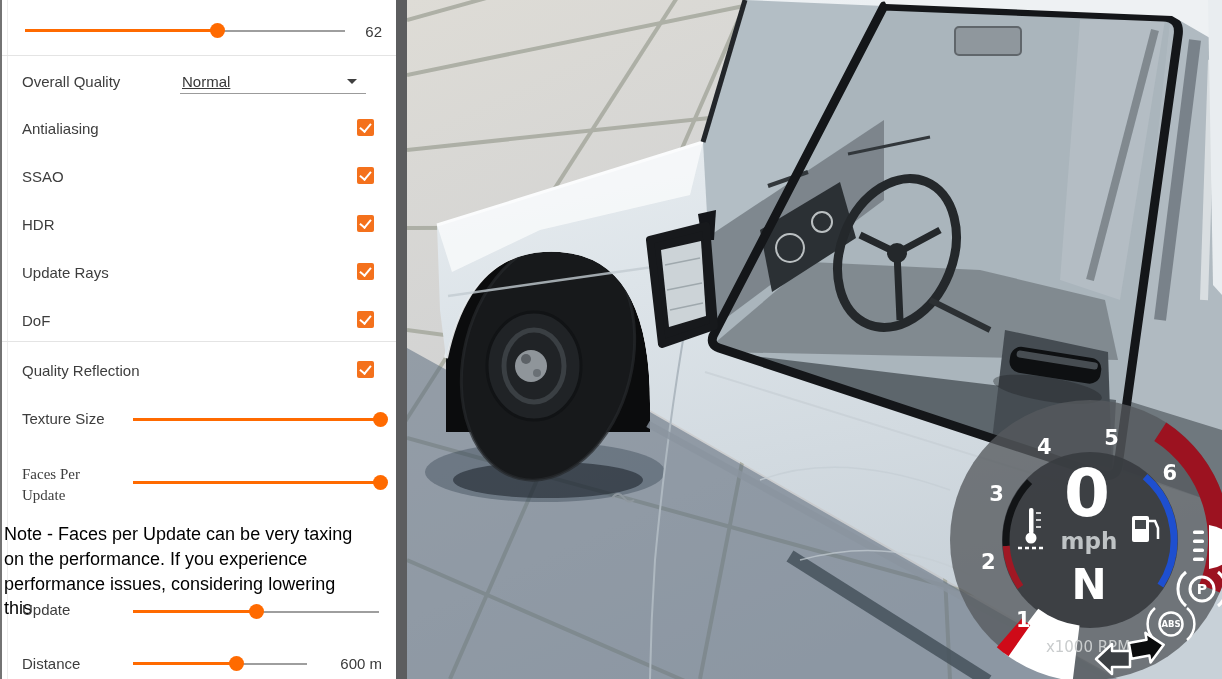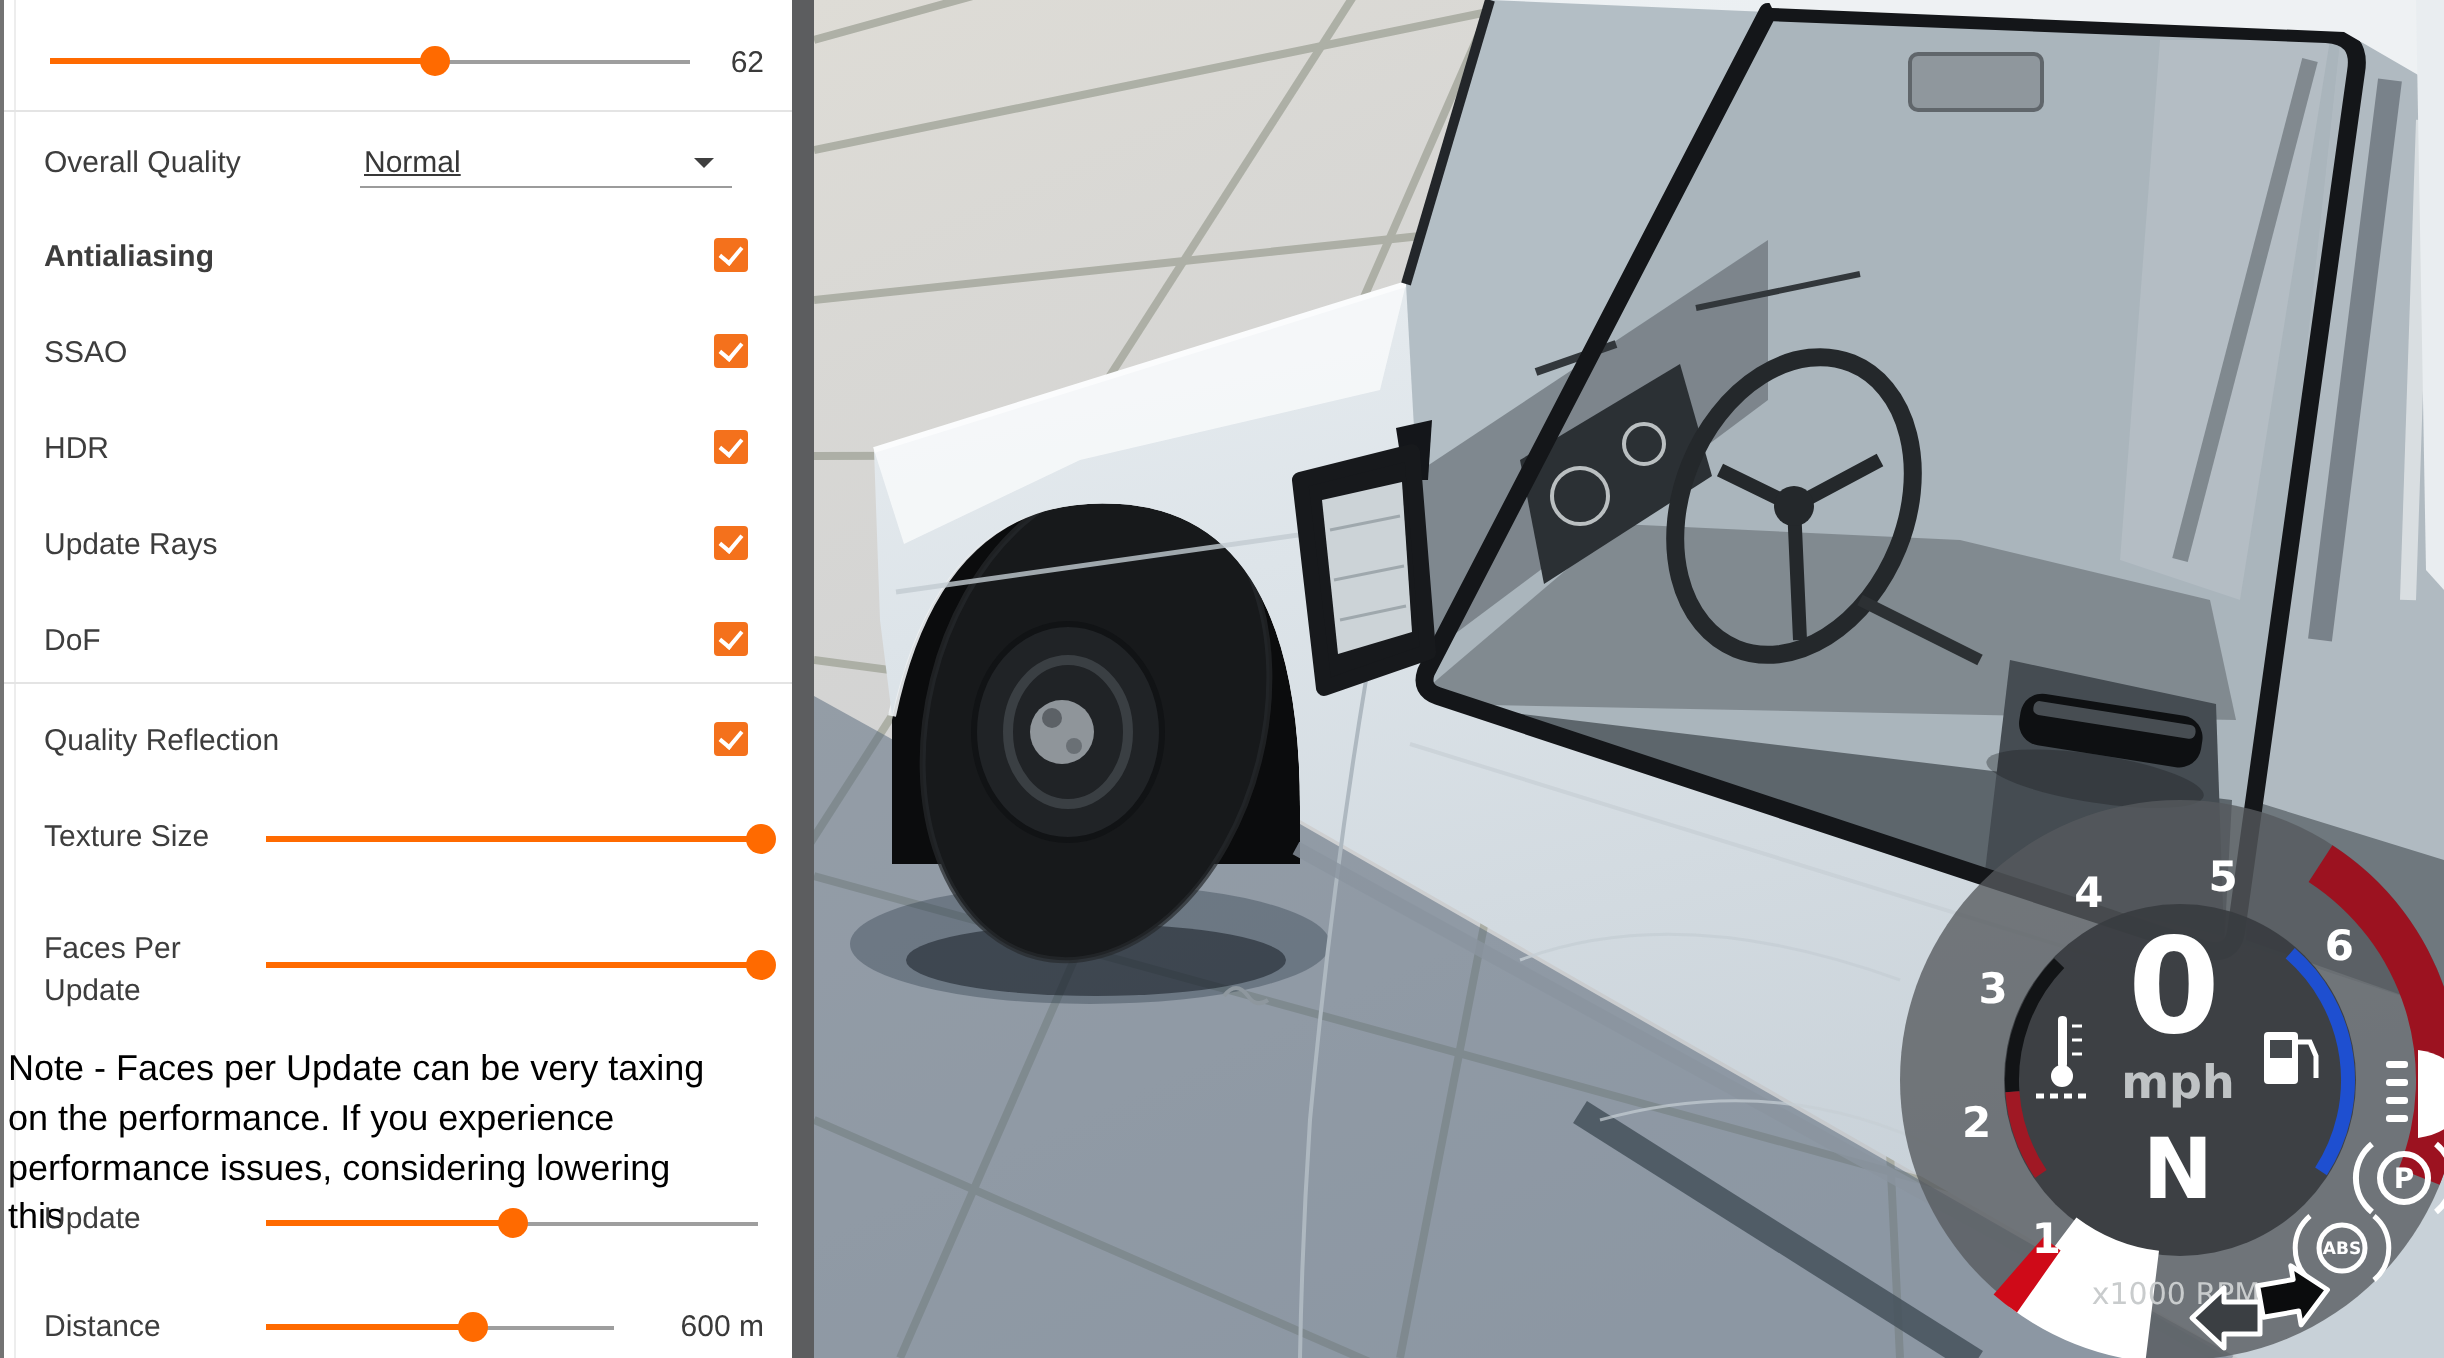--- a/index.html
+++ b/index.html
@@ -53,21 +53,21 @@
     </div>
     <div class="sliderval" style="left:335px;top:23px;width:45px;">62</div>
 
     <div class="divider" style="top:55px;"></div>
 
     <div class="lbl" style="left:20px;top:73px;">Overall Quality</div>
     <div class="select-value" style="left:180px;top:73px;text-decoration:underline;">Normal</div>
     <div class="select-underline" style="left:178px;top:93px;width:186px;"></div>
     <div class="caret" style="left:345px;top:79px;"></div>
 
-    <div class="lbl" style="left:20px;top:120px;font-weight:bold;">Antialiasing</div>
+    <div class="lbl" style="left:20px;top:120px;">Antialiasing</div>
     <div class="cb checked" style="top:119px;"></div>
 
     <div class="lbl" style="left:20px;top:168px;">SSAO</div>
     <div class="cb checked" style="top:167px;"></div>
 
     <div class="lbl" style="left:20px;top:216px;">HDR</div>
     <div class="cb checked" style="top:215px;"></div>
 
     <div class="lbl" style="left:20px;top:264px;">Update Rays</div>
     <div class="cb checked" style="top:263px;"></div>
@@ -80,21 +80,21 @@
     <div class="lbl" style="left:20px;top:362px;">Quality Reflection</div>
     <div class="cb checked" style="top:361px;"></div>
 
     <div class="lbl" style="left:20px;top:410px;text-align:right;">Texture Size</div>
     <div class="slider" style="left:131px;top:412px;width:247px;">
       <div class="track"></div>
       <div class="fill" style="width: 100%;"></div>
       <div class="thumb" style="left: calc(100% - 7px);"></div>
     </div>
 
-    <div class="lbl wrap" style="left:20px;top:464px;">Faces Per Update</div>
+    <div class="lbl wrap" style="left:20px;top:464px;font-family:Liberation Serif, serif;">Faces Per Update</div>
     <div class="slider" style="left:131px;top:475px;width:247px;">
       <div class="track"></div>
       <div class="fill" style="width: 100%;"></div>
       <div class="thumb" style="left: calc(100% - 7px);"></div>
     </div>
 
     <div class="note">Note - Faces per Update can be very taxing on the performance. If you experience performance issues, considering lowering this</div>
 
     <div class="lbl" style="left:20px;top:601px;">Update</div>
     <div class="slider" style="left:131px;top:604px;width:246px;">

